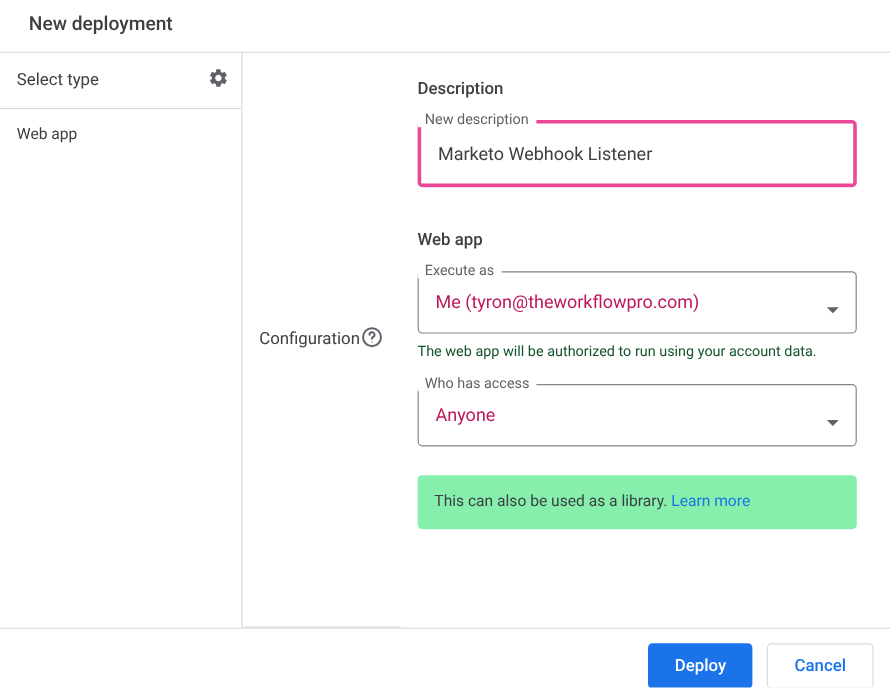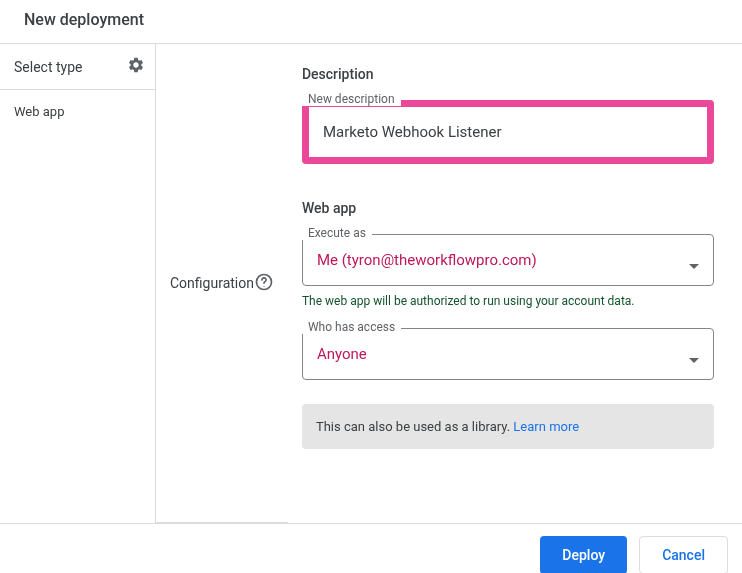--- a/index.html
+++ b/index.html
@@ -22,21 +22,21 @@
       font-weight: 500;
       color: #3c4043;
     }
     .content-wrapper {
       display: flex;
       border-top: 1px solid #dadce0;
       border-bottom: 1px solid #dadce0;
       height: 481px;
     }
     .sidebar {
-      width: 156px;
+      width: 202px;
       border-right: 1px solid #dadce0;
       display: flex;
       flex-direction: column;
     }
     .sidebar-header {
       display: flex;
       align-items: center;
       justify-content: space-between;
       padding: 12px 10px 12px 14px;
       border-bottom: 1px solid #dadce0;
@@ -94,21 +94,21 @@
       position: absolute;
       top: -8px;
       left: 0;
       background: #fff;
       padding: 0 6px;
       font-size: 12px;
       color: #5f6368;
     }
     .text-input {
       width: 100%;
-      border: 7px solid #ec4899;
+      border: 3px solid #ec4899;
       border-radius: 4px;
       padding: 16px 14px;
       font-size: 15px;
       color: #3c4043;
       outline: none;
       font-family: inherit;
     }
     .select-box {
       width: 100%;
       border: 1px solid #80868b;
@@ -132,21 +132,21 @@
     .helper-text {
       font-size: 12px;
       color: #14532d;
       margin-top: 6px;
       margin-bottom: 20px;
     }
     .section-gap {
       height: 28px;
     }
     .info-banner {
-      background: #e5e5e5;
+      background: #86efac;
       border-radius: 4px;
       padding: 15px 14px;
       font-size: 13px;
       color: #3c4043;
       margin-top: 24px;
     }
     .info-banner a {
       color: #1a73e8;
       text-decoration: none;
       cursor: pointer;

